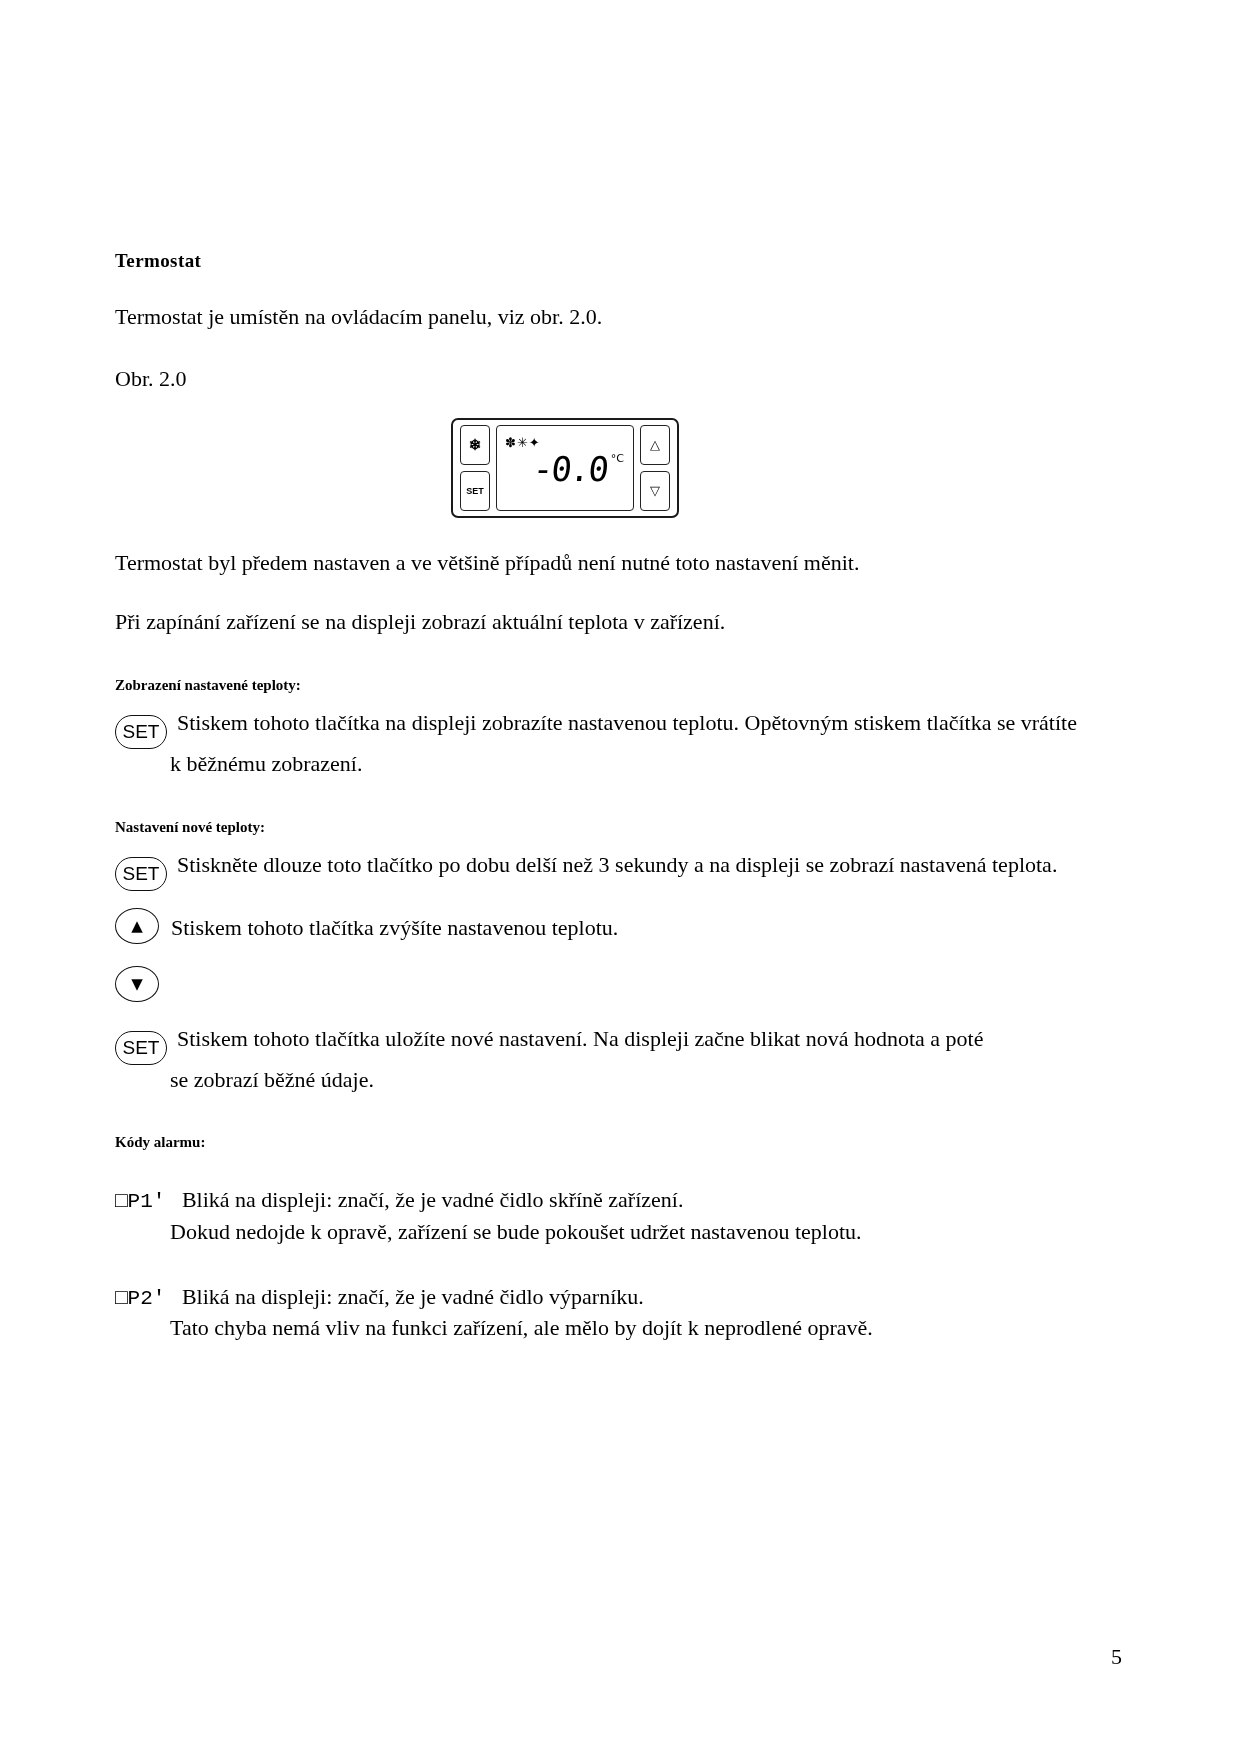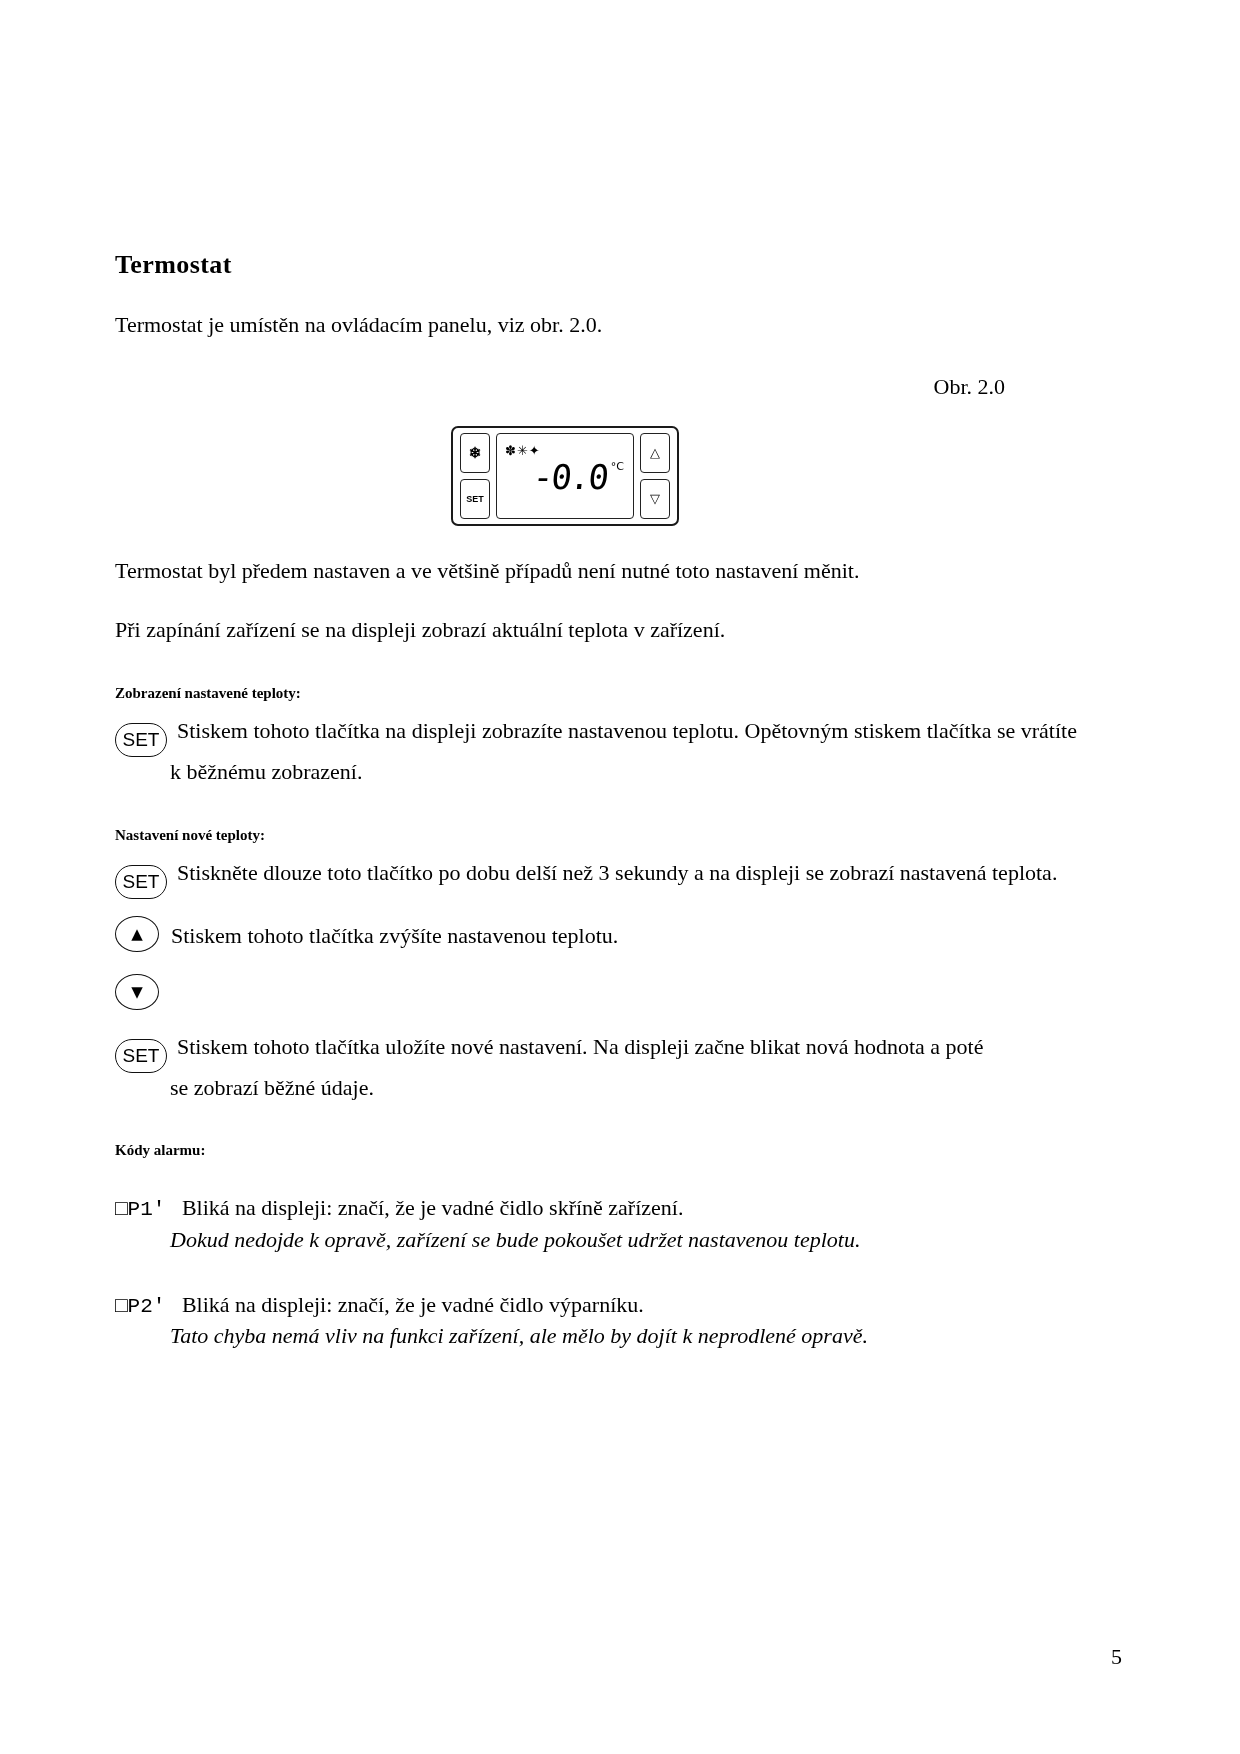--- a/index.html
+++ b/index.html
@@ -21,34 +21,34 @@
     width: 1240px;
     height: 1754px;
   }
   .content {
     position: absolute;
     left: 115px;
     top: 250px;
     width: 1010px;
   }
   h1.section-title {
-    font-size: 26px;
+    font-size: 19px;
     font-weight: bold;
     margin: 0 0 0 0;
     letter-spacing: 0.4px;
   }
   p.para {
     font-size: 22px;
     line-height: 1.35;
     margin: 30px 0 0 0;
   }
   .fig-caption {
     font-size: 22px;
     margin-top: 34px;
-    text-align: right;
+    text-align: left;
     padding-right: 120px;
   }
   
   .figure-wrap {
     margin-top: 26px;
     display: flex;
     justify-content: center;
     padding-right: 110px;
   }
   .thermo {
@@ -200,21 +200,20 @@
     font-size: 22px;
     line-height: 1.4;
   }
   .alarm .code {
     font-family: Liberation Mono, monospace;
     font-size: 21px;
   }
   .alarm .sub {
     display: block;
     padding-left: 55px;
-    font-style: italic;
   }
   .page-number {
     position: absolute;
     right: 118px;
     bottom: 84px;
     font-size: 22px;
   }
 </style>
 </head>
 <body>

